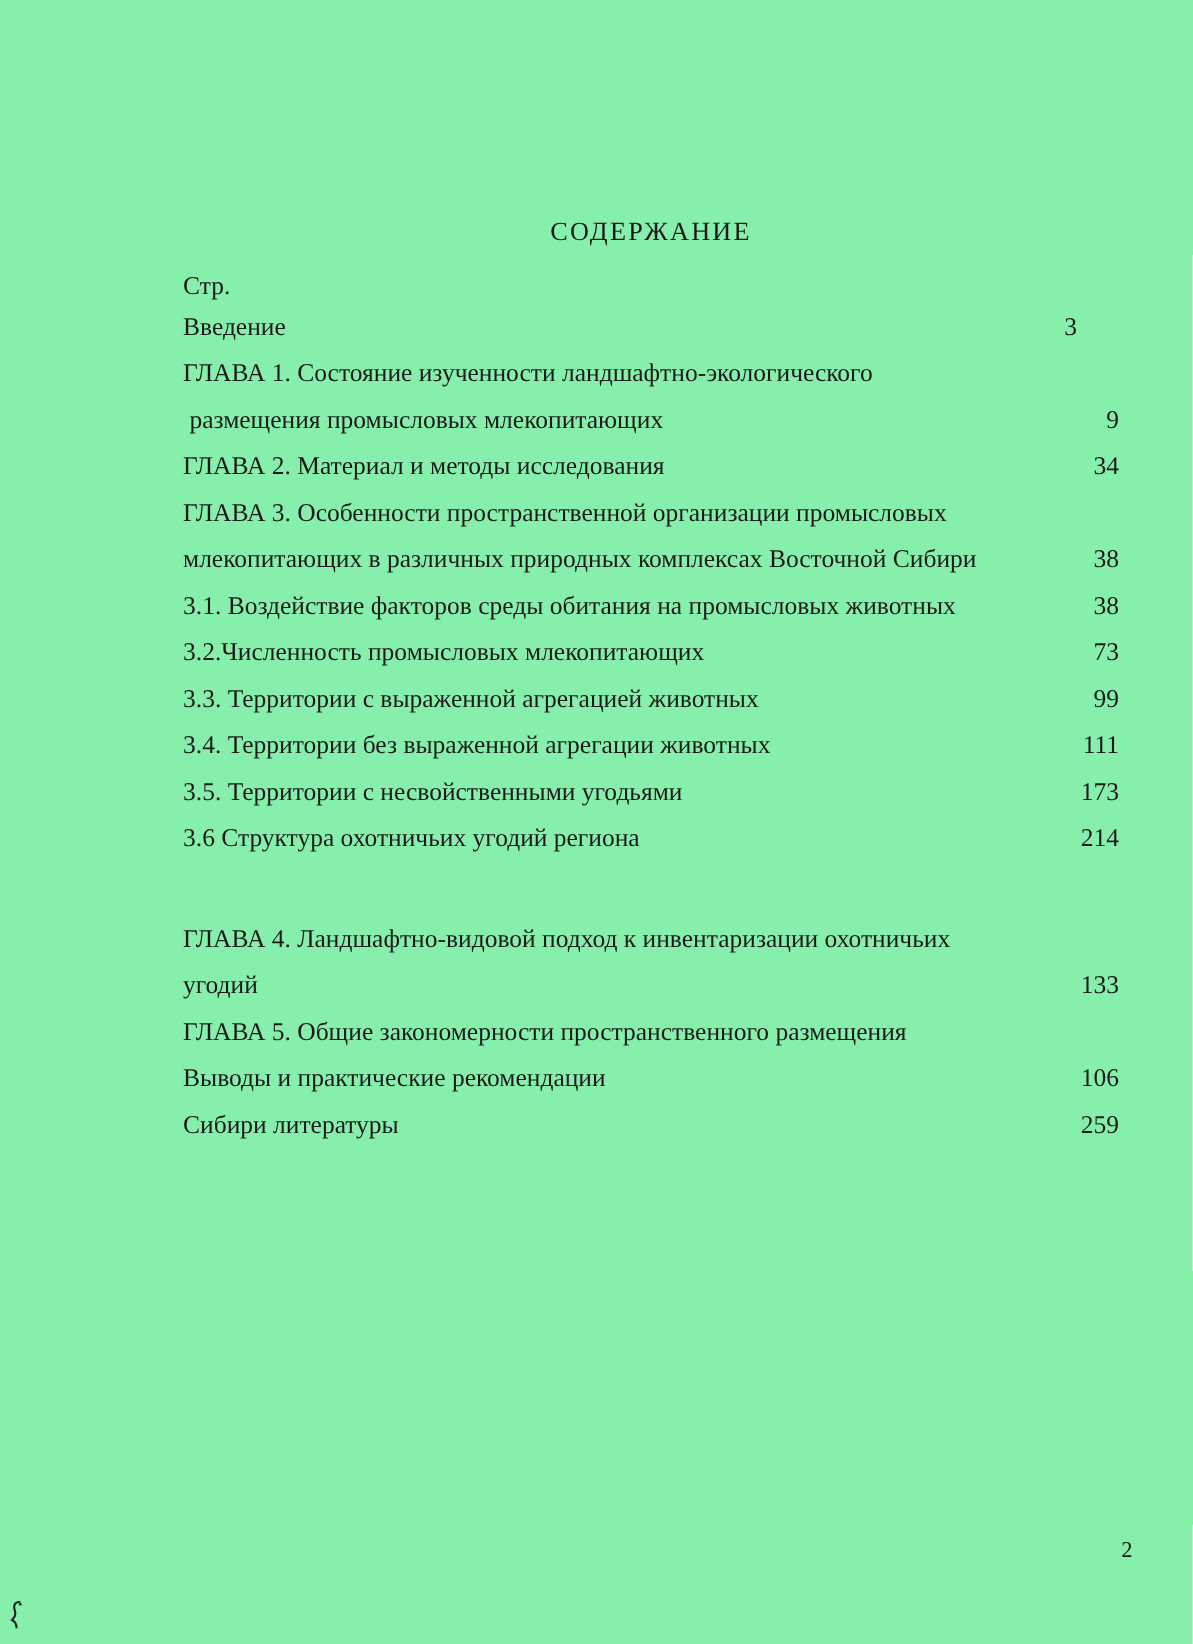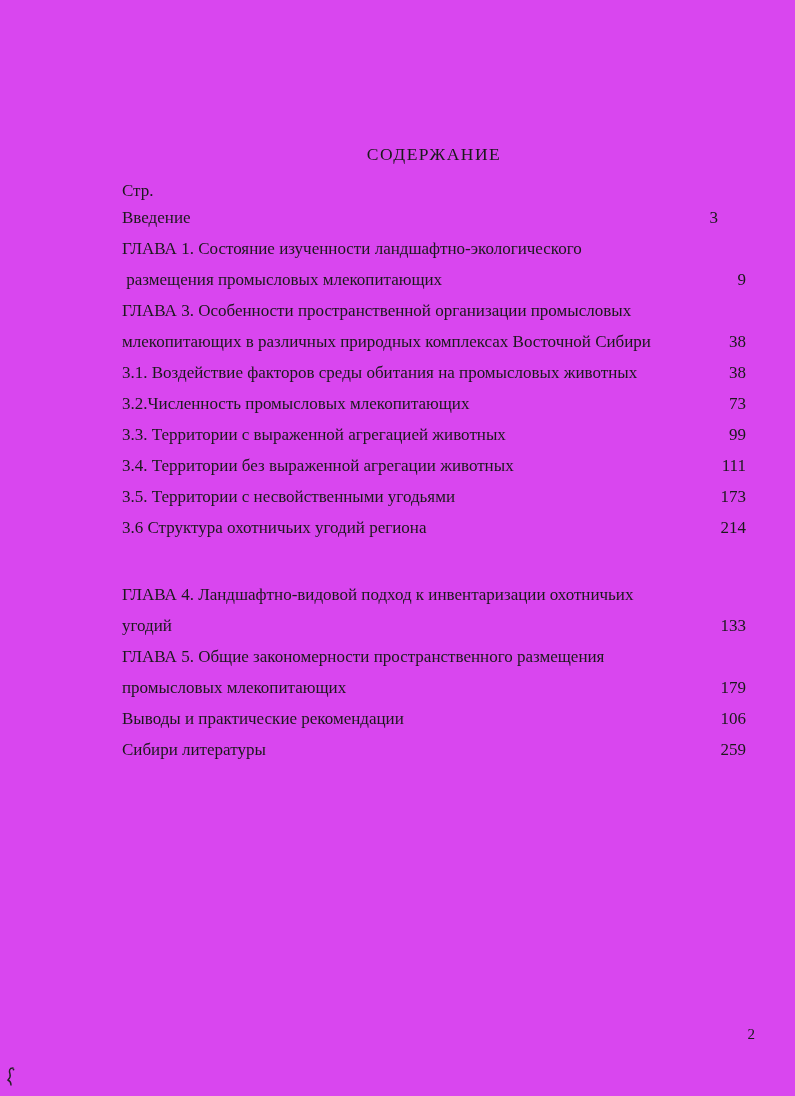--- a/index.html
+++ b/index.html
@@ -11,21 +11,21 @@
     width: 795px;
     height: 1096px;
     font-family: "Liberation Serif", "DejaVu Serif", serif;
     color: #1a1a1a;
     position: relative;
     overflow: hidden;
   }
   .page {
     position: absolute;
     inset: 0;
-    background: #d946ef;
+    background: #86efac;
   }
   .content {
     position: absolute;
     left: 122px;
     top: 142px;
     width: 624px;
   }
   .doc-title {
     margin: 0;
     font-size: 17.5px;
@@ -100,20 +100,24 @@
         </div>
         <div class="toc-row">
           <span class="toc-text">ГЛАВА 1. Состояние изученности ландшафтно-экологического</span>
           <span class="toc-page"></span>
         </div>
         <div class="toc-row">
           <span class="toc-text"> размещения промысловых млекопитающих</span>
           <span class="toc-page">9</span>
         </div>
         <div class="toc-row">
+          <span class="toc-text">ГЛАВА 2. Материал и методы исследования</span>
+          <span class="toc-page">34</span>
+        </div>
+        <div class="toc-row">
           <span class="toc-text">ГЛАВА 3. Особенности пространственной организации промысловых</span>
           <span class="toc-page"></span>
         </div>
         <div class="toc-row">
           <span class="toc-text">млекопитающих в различных природных комплексах Восточной Сибири</span>
           <span class="toc-page">38</span>
         </div>
         <div class="toc-row">
           <span class="toc-text">3.1. Воздействие факторов среды обитания на промысловых животных</span>
           <span class="toc-page">38</span>
@@ -144,24 +148,20 @@
         </div>
         <div class="toc-row">
           <span class="toc-text">угодий</span>
           <span class="toc-page">133</span>
         </div>
         <div class="toc-row">
           <span class="toc-text">ГЛАВА 5. Общие закономерности пространственного размещения</span>
           <span class="toc-page"></span>
         </div>
         <div class="toc-row">
-          <span class="toc-text">промысловых млекопитающих</span>
-          <span class="toc-page">179</span>
-        </div>
-        <div class="toc-row">
           <span class="toc-text">Выводы и практические рекомендации</span>
           <span class="toc-page">106</span>
         </div>
         <div class="toc-row">
           <span class="toc-text">Сибири литературы</span>
           <span class="toc-page">259</span>
         </div>
       </div>
 
   </div>

